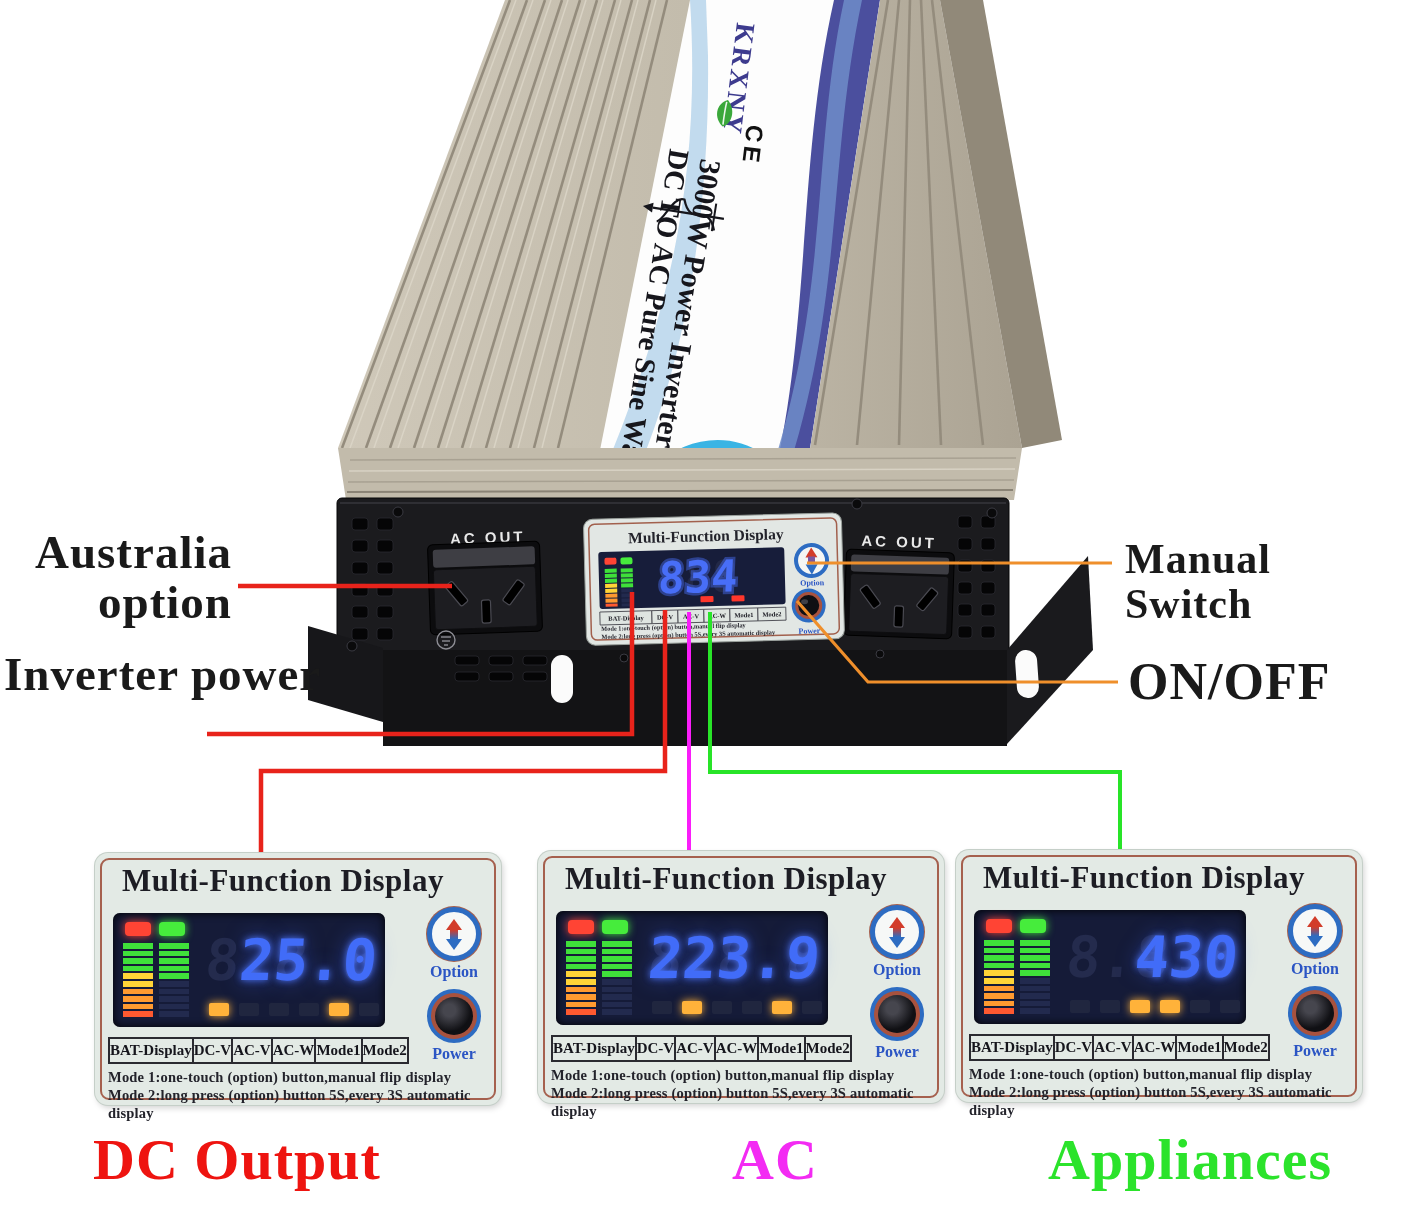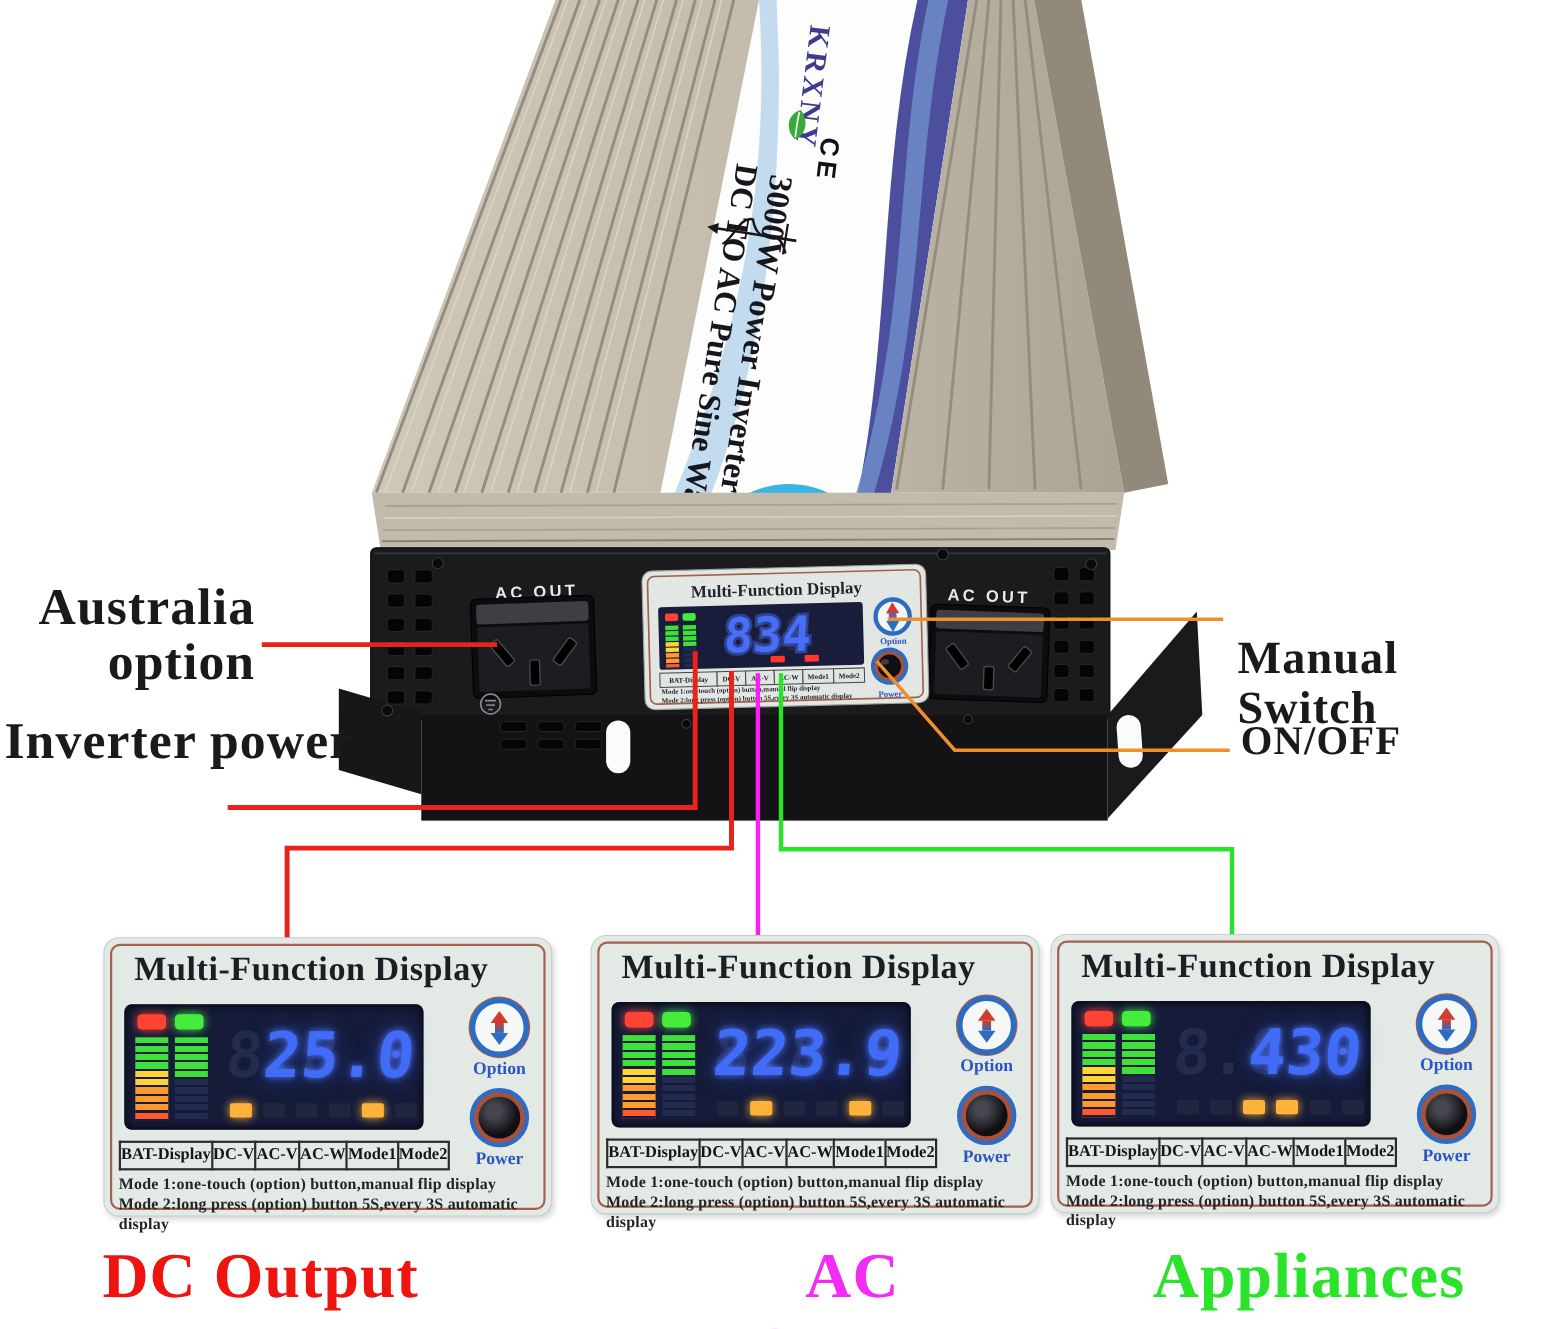--- a/index.html
+++ b/index.html
@@ -4,22 +4,22 @@
 <style>
   html,body{margin:0;padding:0;background:#ffffff;}
   .stage{position:relative;width:1408px;height:1208px;background:#fff;overflow:hidden;
          font-family:"Liberation Serif","DejaVu Serif",serif;}
   svg text{user-select:none;}
 
   
   .callout-label{position:absolute;color:#1a1a1a;font-weight:600;line-height:1.06;letter-spacing:1px;}
   .lbl-australia{left:18px;top:504px;width:214px;text-align:right;font-size:47px;margin-top:24px;}
   .lbl-battery{left:4px;top:650px;width:330px;text-align:left;font-size:47px;}
-  .lbl-manual{left:1125px;top:537px;font-size:42px;margin-top:40px;}
-  .lbl-onoff{left:1128px;top:654px;font-size:37px;}
+  .lbl-manual{left:1125px;top:537px;font-size:42px;}
+  .lbl-onoff{left:1128px;top:654px;font-size:52px;}
 
   .caption{position:absolute;top:1126px;font-size:58px;font-weight:600;letter-spacing:1px;text-align:center;}
   .cap-dc{left:92px;width:290px;}
   .cap-ac{left:632px;width:286px;}
   .cap-app{left:972px;width:436px;}
 
   
   .panel{position:absolute;width:406px;height:252px;background:#e3eae5;border-radius:13px;
          box-shadow:0 0 0 1px #c5cfc8, 2px 3px 6px rgba(0,0,0,.18);}
   .panel::before{content:"";position:absolute;inset:5px;border:2px solid #a5604e;border-radius:9px;pointer-events:none;}

